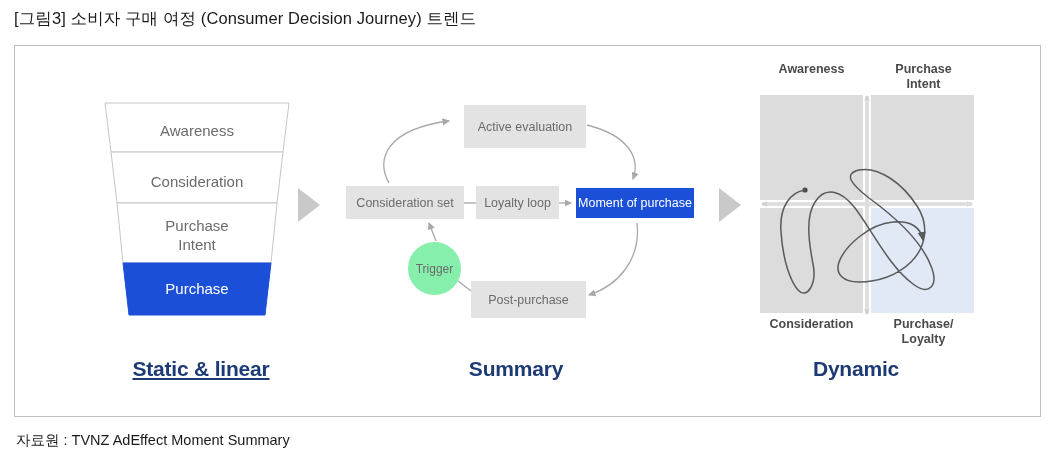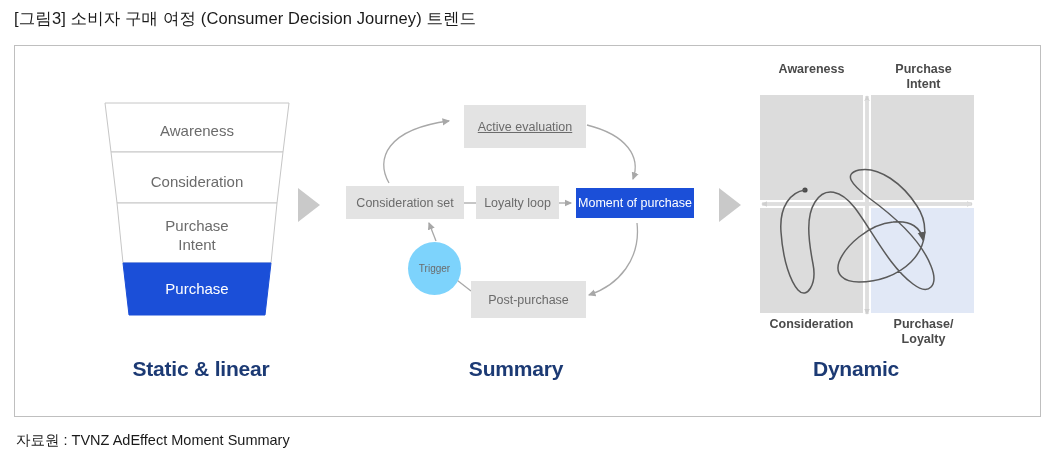--- a/index.html
+++ b/index.html
@@ -52,21 +52,21 @@
 
   
   .stage-caption {
     position: absolute;
     font-size: 21px;
     font-weight: bold;
     color: #1c3a74;
     text-align: center;
     letter-spacing: -0.2px;
   }
-  #caption-static  { left: 60px;  top: 356px; width: 280px; }
+  #caption-static  { left: 60px;  top: 356px; width: 280px; text-decoration: underline; }
   #caption-looped  { left: 380px; top: 356px; width: 270px; }
   #caption-dynamic { left: 730px; top: 356px; width: 250px; }
 
   
   #funnel-wrap {
     position: absolute;
     left: 96px;
     top: 98px;
     width: 200px;
     height: 222px;
@@ -113,29 +113,29 @@
     color: #6b6b6b;
     font-size: 12.5px;
     display: flex;
     align-items: center;
     justify-content: center;
     box-sizing: border-box;
   }
   .loop-box.accent { background: #1b4fd8; color: #ffffff; }
   .loop-circle {
     position: absolute;
-    background: #7dd3fc;
+    background: #86efac;
     border-radius: 50%;
     color: #6b6b6b;
-    font-size: 10px;
+    font-size: 12px;
     display: flex;
     align-items: center;
     justify-content: center;
   }
-  #loop-box-active      { left: 123px; top: 6px;   width: 122px; height: 43px; text-decoration: underline; }
+  #loop-box-active      { left: 123px; top: 6px;   width: 122px; height: 43px; }
   #loop-box-consider    { left: 5px;   top: 87px;  width: 118px; height: 33px; }
   #loop-box-loyalty     { left: 135px; top: 87px;  width: 83px;  height: 33px; }
   #loop-box-moment      { left: 235px; top: 89px;  width: 118px; height: 30px; }
   #loop-box-post        { left: 130px; top: 182px; width: 115px; height: 37px; }
   #loop-circle-trigger  { left: 67px;  top: 143px; width: 53px;  height: 53px; }
 
   
   #quad-wrap {
     position: absolute;
     left: 750px;

